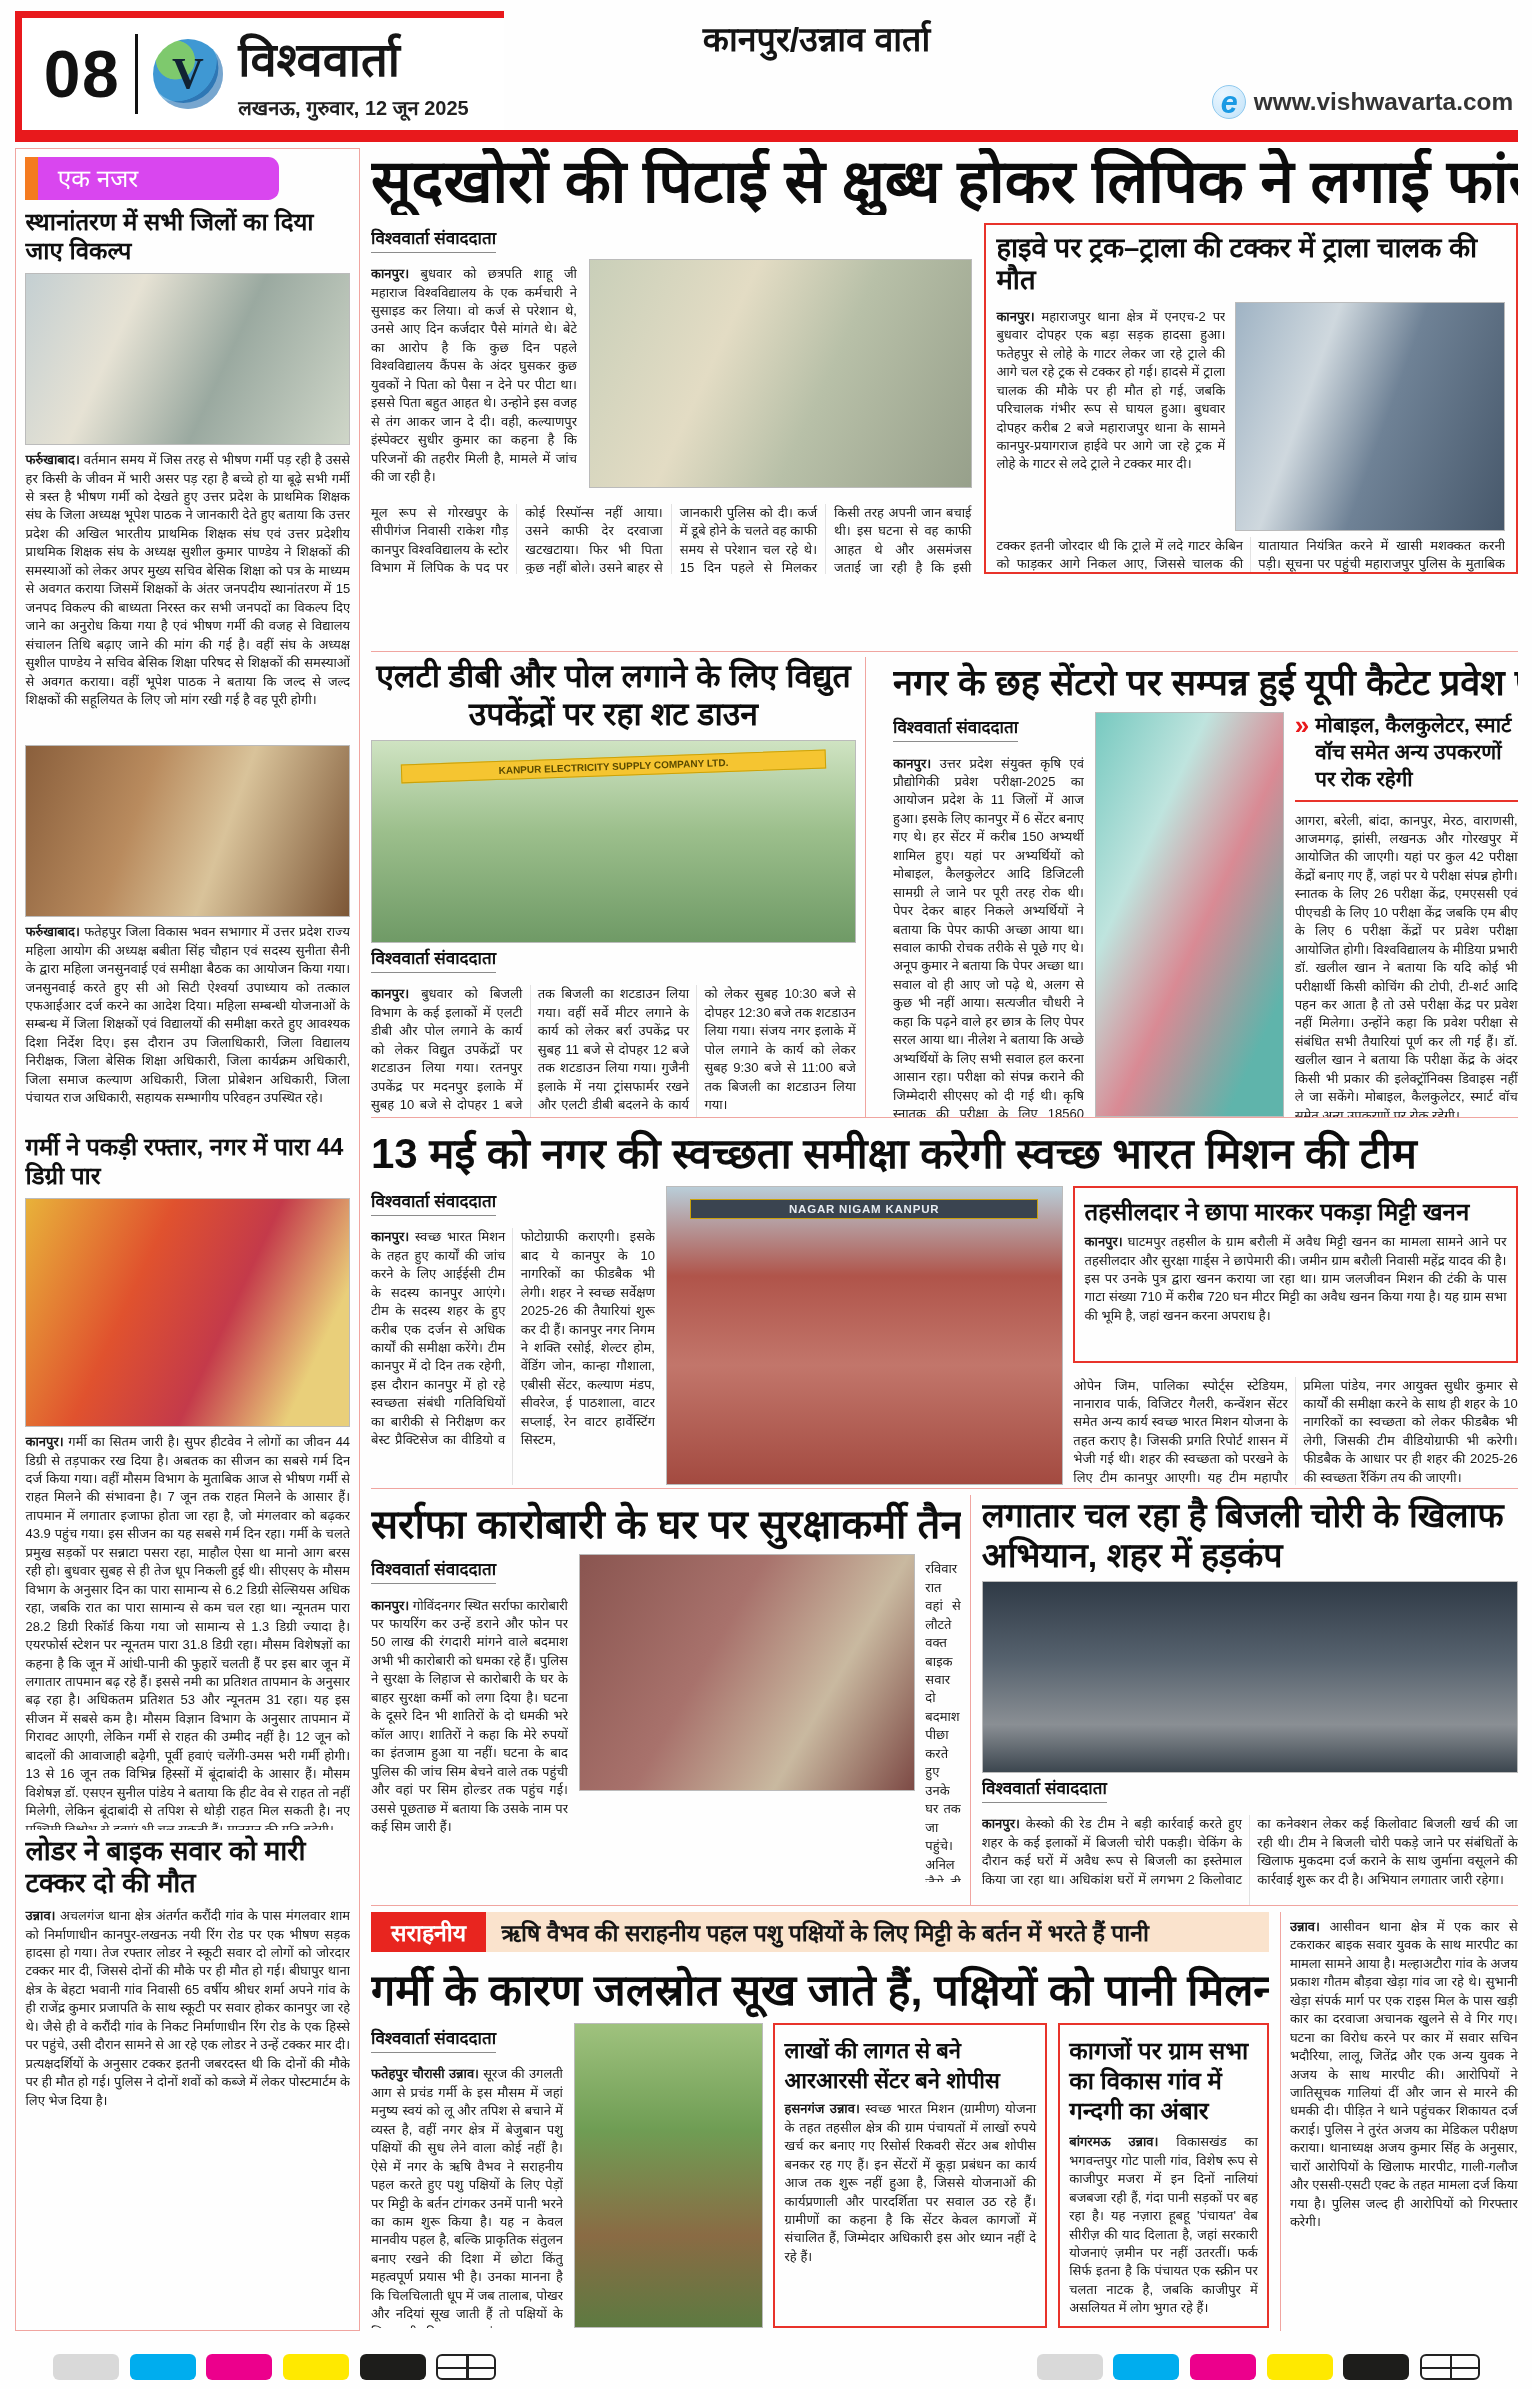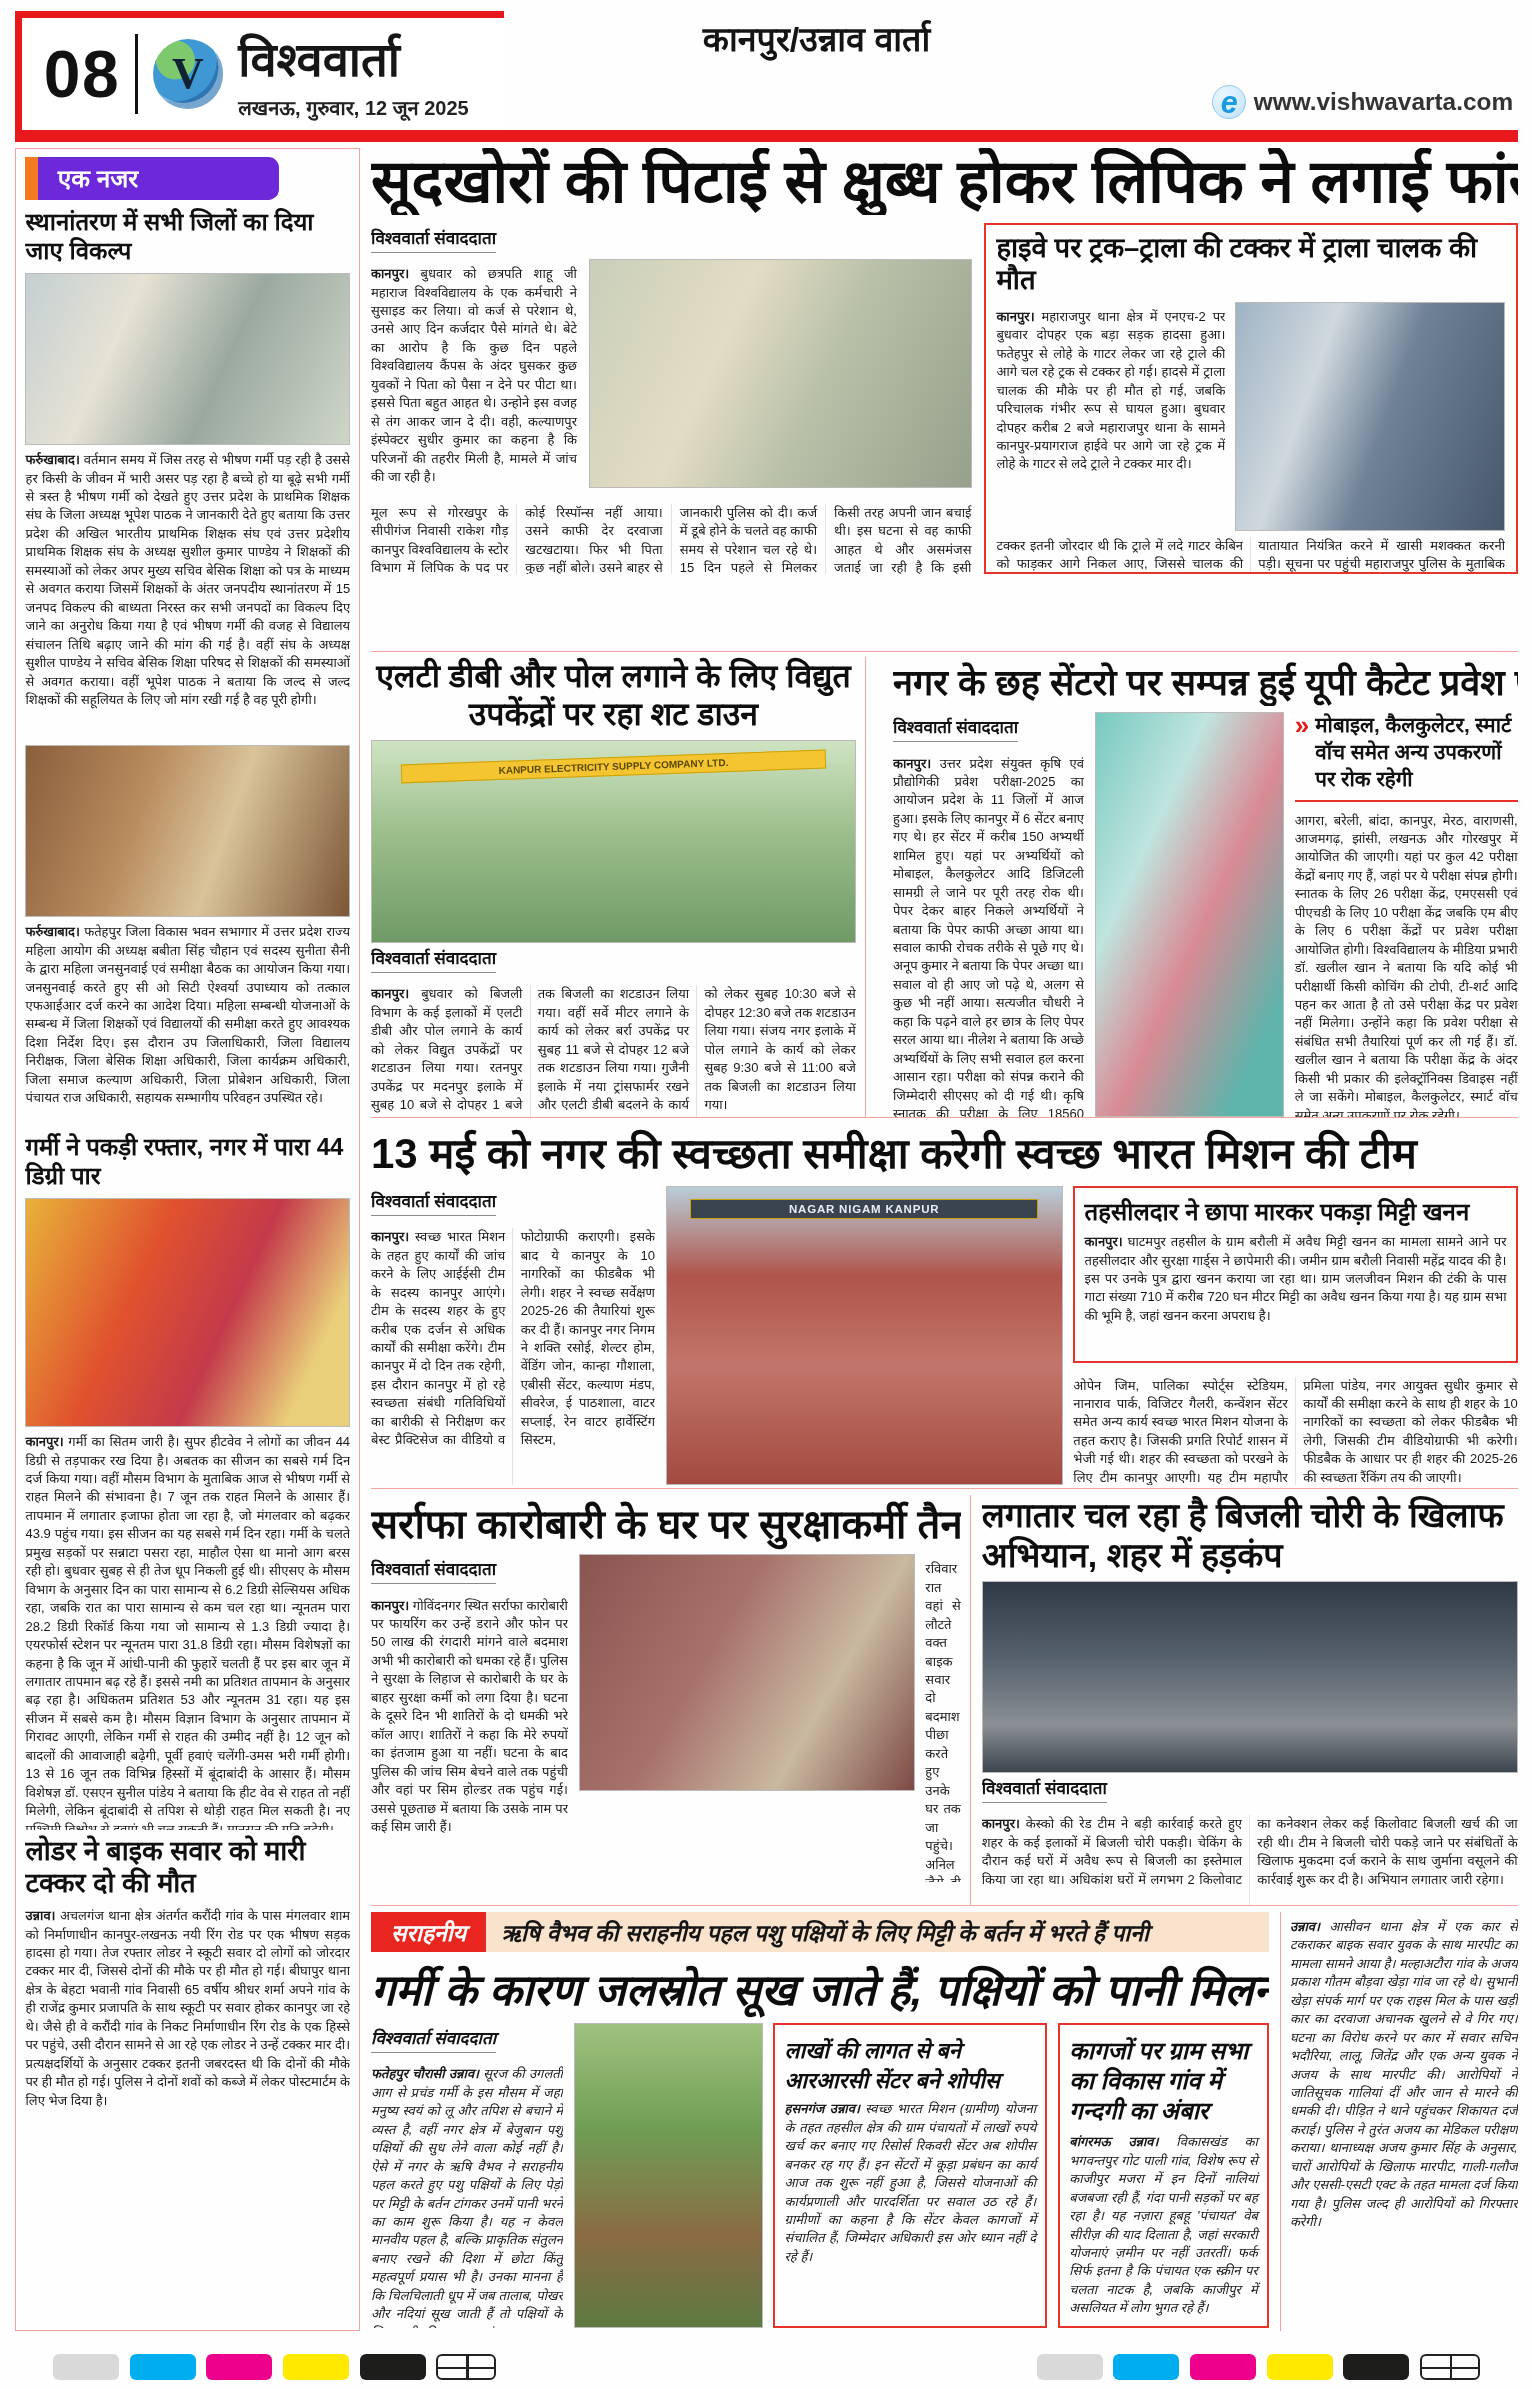--- a/index.html
+++ b/index.html
@@ -31,21 +31,21 @@
   .site-url { font-size:24.4px; font-weight:700; color:#333; }
   .red-bar { margin:0 15.3px; height:12.2px; background:#e8191c; }
 
   
   .content { display:flex; gap:10.7px; margin:6.1px 15.3px 0 15.3px; height:2183px; }
 
   
   .sidebar { width:345px; border:1.5px solid #f0a5a0; padding:7.6px 9.2px; overflow:hidden; flex:none; }
   .eknajar { display:flex; align-items:stretch; width:78%; margin-bottom:7.6px; }
   .eknajar .orange { width:12.2px; background:#f47b20; }
-  .eknajar .label { flex:1; background:#6d28d9; color:#fff; font-size:24.4px; font-weight:700;
+  .eknajar .label { flex:1; background:#d946ef; color:#fff; font-size:24.4px; font-weight:400;
                     padding:4.6px 0 6.1px 20px; border-radius:0 10.7px 10.7px 0; }
   .side-h { font-size:24px; font-weight:800; color:#101010; line-height:1.2; margin:4.6px 0 7.6px; }
   .photo { width:100%; border:0.8px solid #bbb; position:relative; overflow:hidden; }
   .photo .sign { position:absolute; left:6%; right:6%; top:8%; background:#f5c531; color:#5a4a00;
                  font-size:10px; font-weight:700; text-align:center; padding:3.1px 1.5px; transform:rotate(-2deg);
                  border:0.8px solid #caa20a; }
   .photo .sign.dark { background:#3a4450; color:#e8edf3; transform:none; top:4%; font-size:11.5px; letter-spacing:0.8px; }
   .body-txt { font-size:13px; line-height:1.42; text-align:justify; color:#191919; margin-top:6.1px; }
   .body-txt b { font-weight:800; }
   .cols2 { column-count:2; column-gap:15.3px; column-rule:0.8px solid #e2e2e2; }
@@ -103,21 +103,21 @@
   .sarrafa h2 { font-size:40px; font-weight:800; white-space:nowrap; overflow:hidden; color:#0d0d0d; }
   .sarrafa-flex { display:flex; gap:10.7px; margin-top:4.6px; height:328px; }
   .sarrafa-colA { width:197px; overflow:hidden; }
   .guard-photo { width:336px; flex:none; height:237px; background:linear-gradient(120deg,#8a5550 0%,#a8726c 40%,#c9b9a0 70%,#7d4a45 100%); }
   .sarrafa-colB { flex:1; overflow:hidden; }
   .bijli { width:536px; flex:none; overflow:hidden; }
   .bijli h2 { font-size:34px; font-weight:700; line-height:1.18; color:#0d0d0d; }
   .police-photo { height:192px; margin-top:6.1px; background:linear-gradient(180deg,#2f3a46 0%,#55616d 40%,#8a8f94 75%,#3c464f 100%); }
   .bijli .body-txt { height:115px; overflow:hidden; }
 
-  .row-e { height:427px; display:flex; gap:10.7px; border-top:1.5px solid #f0a5a0; padding-top:6.1px; overflow:hidden;font-style:italic; }
+  .row-e { height:427px; display:flex; gap:10.7px; border-top:1.5px solid #f0a5a0; padding-top:6.1px; overflow:hidden; }
   .bottom-left { flex:1; overflow:hidden; }
   .strip { display:flex; align-items:stretch; gap:0; height:40px; }
   .strip .badge { background:#e8251f; color:#fff; font-size:23px; font-weight:800; display:flex;
                   align-items:center; padding:0 20px; }
   .strip .strip-head { flex:1; background:#fae3cd; display:flex; align-items:center; padding:0 15.3px;
                        font-size:23px; font-weight:800; color:#151515; white-space:nowrap; overflow:hidden; }
   .bottom-left h2 { font-size:43px; font-weight:800; margin:7.6px 0 4.6px; white-space:nowrap; overflow:hidden; color:#0c0c0c; }
   .bottom-flex { display:flex; gap:10.7px; height:305px; }
   .jal-colA { width:192px; overflow:hidden; }
   .tree-photo { width:189px; flex:none; background:linear-gradient(180deg,#9fc27e 0%,#6f9d54 35%,#8a6b44 70%,#5d7a41 100%); }

